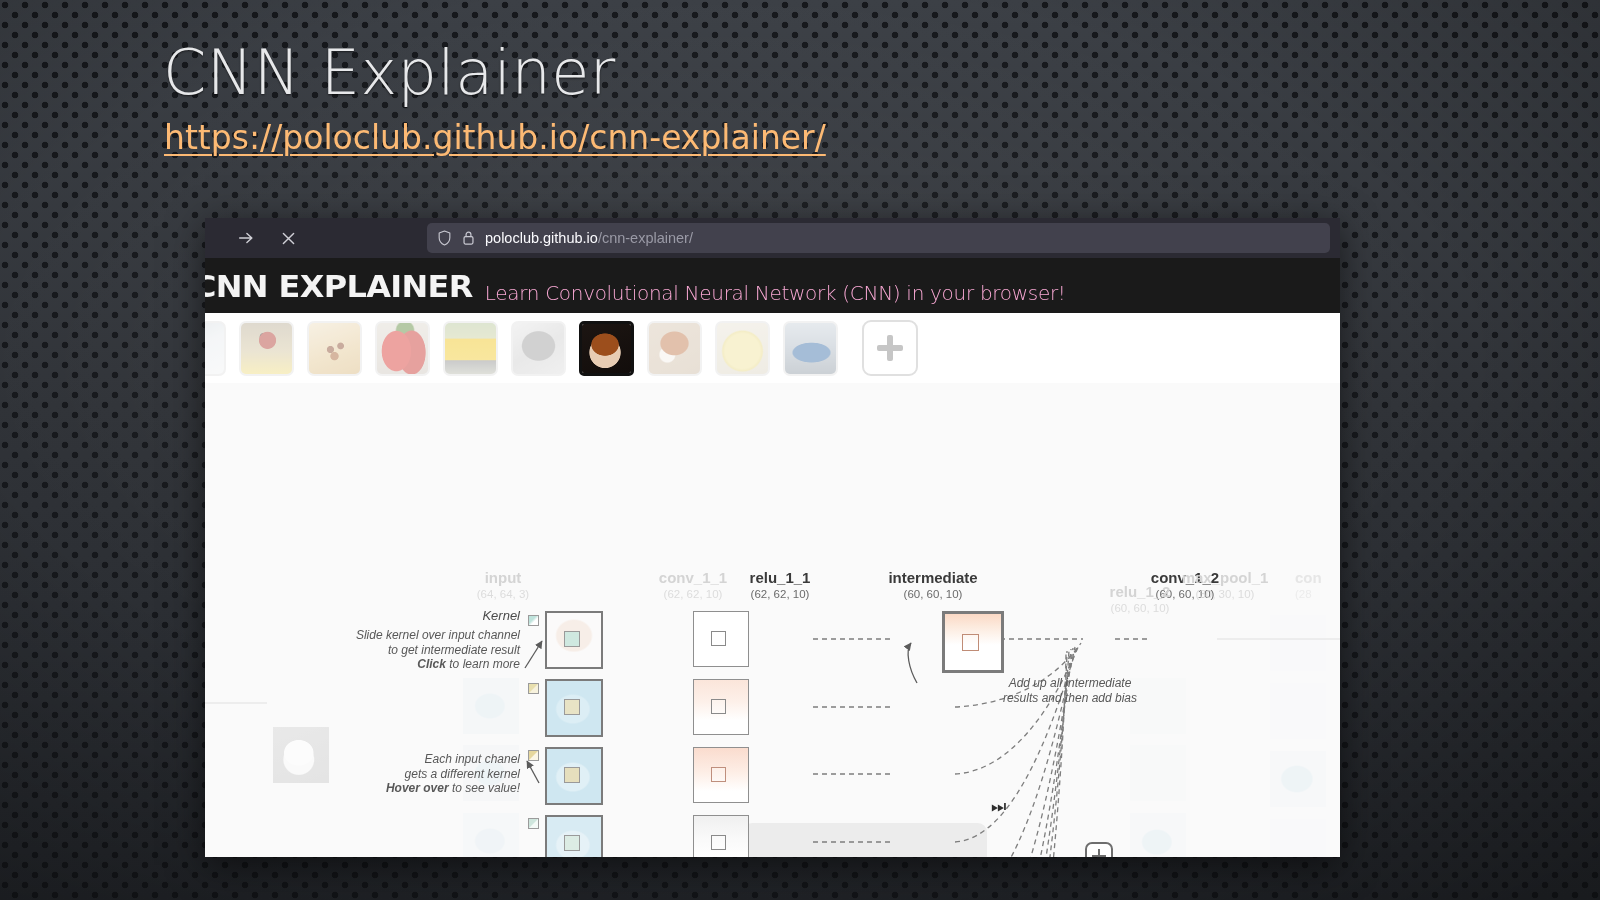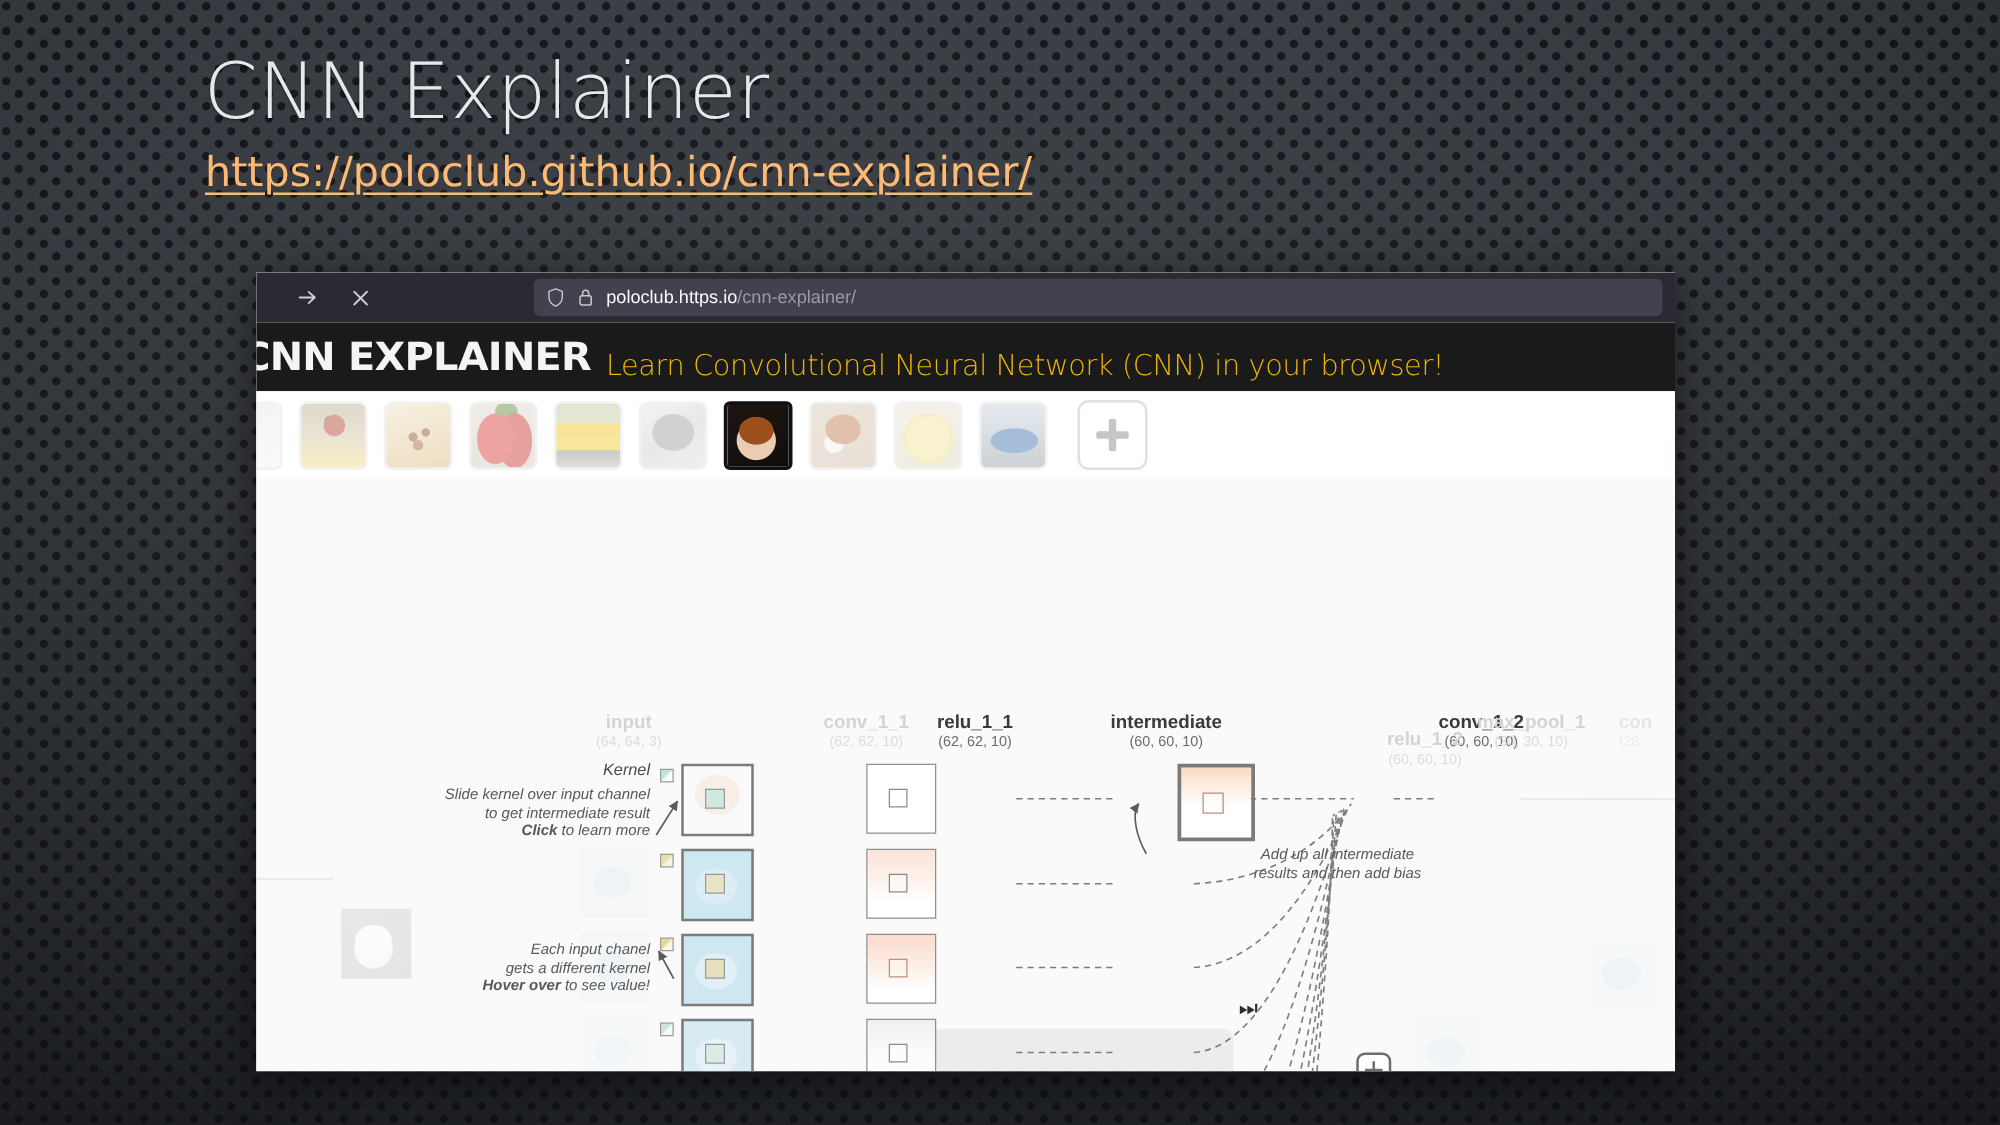--- a/index.html
+++ b/index.html
@@ -93,21 +93,21 @@
   #site-logo {
     font-family: "DejaVu Sans", sans-serif;
     font-weight: 700; font-size: 31px; color: #f4f4f4;
     letter-spacing: -0.6px;
     margin-left: -8px;
     white-space: nowrap;
     transform: scaleX(1.03);
   }
   #site-tagline {
     font-family: "DejaVu Sans", sans-serif;
-    font-size: 23px; color: #eab308; font-weight: 300;
+    font-size: 20px; color: #f9a8d4; font-weight: 300;
     margin-left: 16px; white-space: nowrap;
     letter-spacing: -0.3px;
     margin-top: 14px;
   }
 
   
   #image-strip {
     height: 70px; background: #fff;
     display: flex; align-items: center;
     padding-left: 0px;
@@ -280,21 +280,21 @@
         <svg width="15" height="16" viewBox="0 0 16 18">
           <path d="M8 1.2 L14 3.4 V8.6 C14 12.6 11.2 15.4 8 16.8 C4.8 15.4 2 12.6 2 8.6 V3.4 Z" fill="none" stroke="#c9c9d2" stroke-width="1.25" stroke-linejoin="round"></path>
         </svg>
       </span>
       <span class="ic lock">
         <svg width="13" height="16" viewBox="0 0 14 17">
           <rect x="2.2" y="7" width="9.6" height="8" rx="1.6" fill="none" stroke="#c9c9d2" stroke-width="1.3"></rect>
           <path d="M4.4 7 V4.8 A2.6 2.6 0 0 1 9.6 4.8 V7" fill="none" stroke="#c9c9d2" stroke-width="1.3" stroke-linecap="round"></path>
         </svg>
       </span>
-      <span id="url-text"><span>poloclub.https.io</span><span class="dim">/cnn-explainer/</span></span>
+      <span id="url-text"><span>poloclub.github.io</span><span class="dim">/cnn-explainer/</span></span>
     </div>
   </div>
 
   <div id="site-header">
     <div id="site-logo">CNN EXPLAINER</div>
     <div id="site-tagline">Learn Convolutional Neural Network (CNN) in your browser!</div>
   </div>
 
   <div id="image-strip">
     <div class="thumb first">

